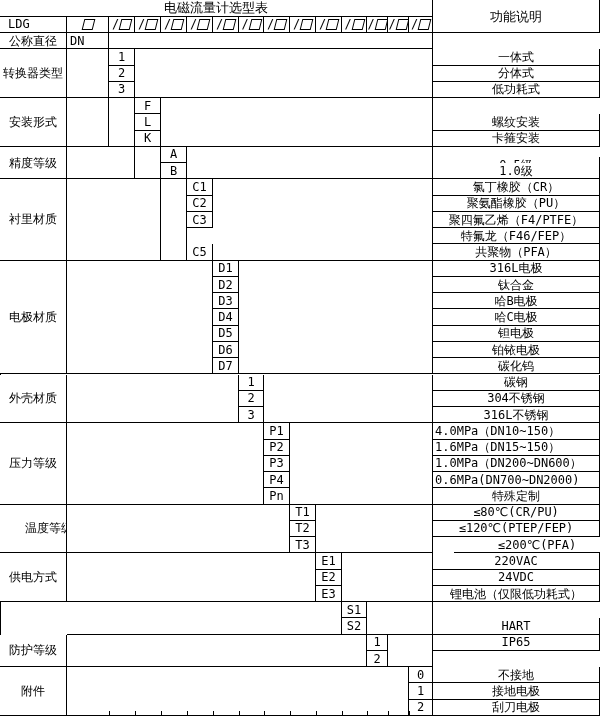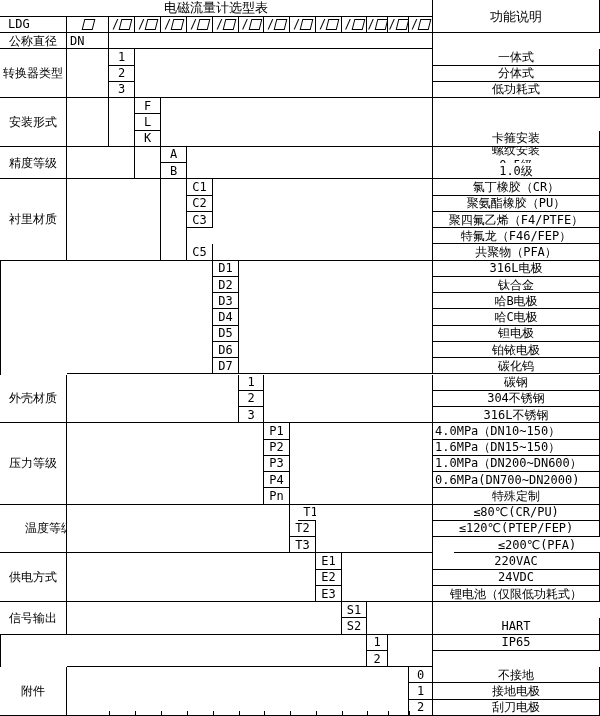--- a/index.html
+++ b/index.html
@@ -59,21 +59,21 @@
     <div class="cell" style="left: 433px; top: 49.2619px; width: 167px; height: 16.2619px;">一体式</div>
     <div class="cell" style="left: 433px; top: 65.5238px; width: 167px; height: 16.2619px;">分体式</div>
     <div class="cell" style="left: 433px; top: 81.7857px; width: 167px; height: 16.2619px;">低功耗式</div>
     <div class="cell" style="left: 0px; top: 98.0476px; width: 67px; height: 48.7857px;">安装形式</div>
     <div class="cell" style="left: 67px; top: 98.0476px; width: 42px; height: 48.7857px;"></div>
     <div class="cell" style="left: 109px; top: 98.0476px; width: 26px; height: 48.7857px;"></div>
     <div class="cell" style="left: 135px; top: 98.0476px; width: 26px; height: 16.2619px;">F</div>
     <div class="cell" style="left: 135px; top: 114.31px; width: 26px; height: 16.2619px;">L</div>
     <div class="cell" style="left: 135px; top: 130.571px; width: 26px; height: 16.2619px;">K</div>
     <div class="cell" style="left: 161px; top: 98.0476px; width: 272px; height: 48.7857px;"></div>
-    <div class="cell" style="left: 433px; top: 114.31px; width: 167px; height: 16.2619px; margin-top: 28px;">螺纹安装</div>
+    <div class="cell" style="left: 433px; top: 114.31px; width: 167px; height: 16.2619px;">螺纹安装</div>
     <div class="cell" style="left: 433px; top: 130.571px; width: 167px; height: 16.2619px;">卡箍安装</div>
     <div class="cell" style="left: 0px; top: 146.833px; width: 67px; height: 32.5238px;">精度等级</div>
     <div class="cell" style="left: 67px; top: 146.833px; width: 68px; height: 32.5238px;"></div>
     <div class="cell" style="left: 135px; top: 146.833px; width: 26px; height: 32.5238px;"></div>
     <div class="cell" style="left: 161px; top: 146.833px; width: 26px; height: 16.2619px;">A</div>
     <div class="cell" style="left: 161px; top: 163.095px; width: 26px; height: 16.2619px;">B</div>
     <div class="cell" style="left: 187px; top: 146.833px; width: 246px; height: 32.5238px;"></div>
     <div class="cell" style="left: 433px; top: 157px; width: 167px; height: 16.2619px;">0.5级</div>
     <div class="cell" style="left: 433px; top: 163.095px; width: 167px; height: 16.2619px;">1.0级</div>
     <div class="cell" style="left: 0px; top: 179.357px; width: 67px; height: 81.3095px;">衬里材质</div>
@@ -83,20 +83,21 @@
     <div class="cell" style="left: 187px; top: 195.619px; width: 26px; height: 16.2619px;">C2</div>
     <div class="cell" style="left: 187px; top: 211.881px; width: 26px; height: 16.2619px;">C3</div>
     <div class="cell" style="left: 187px; top: 228.143px; width: 26px; height: 16.2619px; margin-left: 44px;">C4</div>
     <div class="cell" style="left: 187px; top: 244.405px; width: 26px; height: 16.2619px;">C5</div>
     <div class="cell" style="left: 213px; top: 179.357px; width: 220px; height: 81.3095px;"></div>
     <div class="cell" style="left: 433px; top: 179.357px; width: 167px; height: 16.2619px;">氯丁橡胶（CR）</div>
     <div class="cell" style="left: 433px; top: 195.619px; width: 167px; height: 16.2619px;">聚氨酯橡胶（PU）</div>
     <div class="cell" style="left: 433px; top: 211.881px; width: 167px; height: 16.2619px;">聚四氟乙烯（F4/PTFE）</div>
     <div class="cell" style="left: 433px; top: 228.143px; width: 167px; height: 16.2619px;">特氟龙（F46/FEP）</div>
     <div class="cell" style="left: 433px; top: 244.405px; width: 167px; height: 16.2619px;">共聚物（PFA）</div>
+    <div class="cell" style="left: 0px; top: 260.667px; width: 67px; height: 113.833px;">电极材质</div>
     <div class="cell" style="left: 67px; top: 260.667px; width: 146px; height: 113.833px;"></div>
     <div class="cell" style="left: 213px; top: 260.667px; width: 26px; height: 16.2619px;">D1</div>
     <div class="cell" style="left: 213px; top: 276.929px; width: 26px; height: 16.2619px;">D2</div>
     <div class="cell" style="left: 213px; top: 293.19px; width: 26px; height: 16.2619px;">D3</div>
     <div class="cell" style="left: 213px; top: 309.452px; width: 26px; height: 16.2619px;">D4</div>
     <div class="cell" style="left: 213px; top: 325.714px; width: 26px; height: 16.2619px;">D5</div>
     <div class="cell" style="left: 213px; top: 341.976px; width: 26px; height: 16.2619px;">D6</div>
     <div class="cell" style="left: 213px; top: 358.238px; width: 26px; height: 16.2619px;">D7</div>
     <div class="cell" style="left: 239px; top: 260.667px; width: 194px; height: 113.833px;"></div>
     <div class="cell" style="left: 433px; top: 260.667px; width: 167px; height: 16.2619px;">316L电极</div>
@@ -123,42 +124,42 @@
     <div class="cell" style="left: 264px; top: 472.071px; width: 26px; height: 16.2619px;">P4</div>
     <div class="cell" style="left: 264px; top: 488.333px; width: 26px; height: 16.2619px; text-align: right;">Pn</div>
     <div class="cell" style="left: 290px; top: 423.286px; width: 143px; height: 81.3095px;"></div>
     <div class="cell left pad2" style="left: 433px; top: 423.286px; width: 167px; height: 16.2619px;">4.0MPa（DN10~150）</div>
     <div class="cell left pad2" style="left: 433px; top: 439.548px; width: 167px; height: 16.2619px;">1.6MPa（DN15~150）</div>
     <div class="cell left pad2" style="left: 433px; top: 455.81px; width: 167px; height: 16.2619px;">1.0MPa（DN200~DN600）</div>
     <div class="cell left pad2" style="left: 433px; top: 472.071px; width: 167px; height: 16.2619px;">0.6MPa(DN700~DN2000)</div>
     <div class="cell" style="left: 433px; top: 488.333px; width: 167px; height: 16.2619px;">特殊定制</div>
     <div class="cell" style="left: 0px; top: 504.595px; width: 67px; height: 48.7857px; padding-left: 32px;">温度等级</div>
     <div class="cell" style="left: 67px; top: 504.595px; width: 223px; height: 48.7857px;"></div>
-    <div class="cell" style="left: 298px; top: 504.595px; width: 26px; height: 16.2619px; text-align: right;">T1</div>
+    <div class="cell" style="left: 290px; top: 504.595px; width: 26px; height: 16.2619px; text-align: right;">T1</div>
     <div class="cell" style="left: 290px; top: 520.857px; width: 26px; height: 16.2619px;">T2</div>
     <div class="cell" style="left: 290px; top: 537.119px; width: 26px; height: 16.2619px;">T3</div>
     <div class="cell" style="left: 316px; top: 504.595px; width: 117px; height: 48.7857px;"></div>
     <div class="cell" style="left: 433px; top: 504.595px; width: 167px; height: 16.2619px;">≤80℃(CR/PU)</div>
     <div class="cell" style="left: 433px; top: 520.857px; width: 167px; height: 16.2619px;">≤120℃(PTEP/FEP)</div>
     <div class="cell" style="left: 454px; top: 537.119px; width: 167px; height: 16.2619px; text-align: center;">≤200℃(PFA)</div>
     <div class="cell" style="left: 0px; top: 553.381px; width: 67px; height: 48.7857px;">供电方式</div>
     <div class="cell" style="left: 67px; top: 553.381px; width: 249px; height: 48.7857px;"></div>
     <div class="cell" style="left: 316px; top: 553.381px; width: 26px; height: 16.2619px;">E1</div>
     <div class="cell" style="left: 316px; top: 569.643px; width: 26px; height: 16.2619px;">E2</div>
     <div class="cell" style="left: 316px; top: 585.905px; width: 26px; height: 16.2619px;">E3</div>
     <div class="cell" style="left: 342px; top: 553.381px; width: 91px; height: 48.7857px;"></div>
     <div class="cell" style="left: 433px; top: 553.381px; width: 167px; height: 16.2619px;">220VAC</div>
     <div class="cell" style="left: 433px; top: 569.643px; width: 167px; height: 16.2619px;">24VDC</div>
     <div class="cell" style="left: 433px; top: 585.905px; width: 167px; height: 16.2619px;">锂电池（仅限低功耗式）</div>
-    <div class="cell" style="left: 0px; top: 602.167px; width: 67px; height: 32.5238px;">信号输出</div>
     <div class="cell" style="left: 67px; top: 602.167px; width: 275px; height: 32.5238px;"></div>
     <div class="cell" style="left: 342px; top: 602.167px; width: 25px; height: 16.2619px;">S1</div>
     <div class="cell" style="left: 342px; top: 618.429px; width: 25px; height: 16.2619px;">S2</div>
     <div class="cell" style="left: 367px; top: 602.167px; width: 66px; height: 32.5238px;"></div>
     <div class="cell" style="left: 433px; top: 618.429px; width: 167px; height: 16.2619px;">HART</div>
+    <div class="cell" style="left: 0px; top: 634.69px; width: 67px; height: 32.5238px;">防护等级</div>
     <div class="cell" style="left: 67px; top: 634.69px; width: 300px; height: 32.5238px;"></div>
     <div class="cell" style="left: 367px; top: 634.69px; width: 21px; height: 16.2619px;">1</div>
     <div class="cell" style="left: 367px; top: 650.952px; width: 21px; height: 16.2619px;">2</div>
     <div class="cell" style="left: 388px; top: 634.69px; width: 45px; height: 32.5238px;"></div>
     <div class="cell" style="left: 433px; top: 634.69px; width: 167px; height: 16.2619px;">IP65</div>
     <div class="cell" style="left: 433px; top: 683px; width: 167px; height: 16.2619px;">IP68</div>
     <div class="cell" style="left: 0px; top: 667.214px; width: 67px; height: 48.7857px;">附件</div>
     <div class="cell" style="left: 67px; top: 667.214px; width: 342px; height: 48.7857px;"></div>
     <div class="cell" style="left: 409px; top: 667.214px; width: 24px; height: 16.2619px;">0</div>
     <div class="cell" style="left: 409px; top: 683.476px; width: 24px; height: 16.2619px;">1</div>

